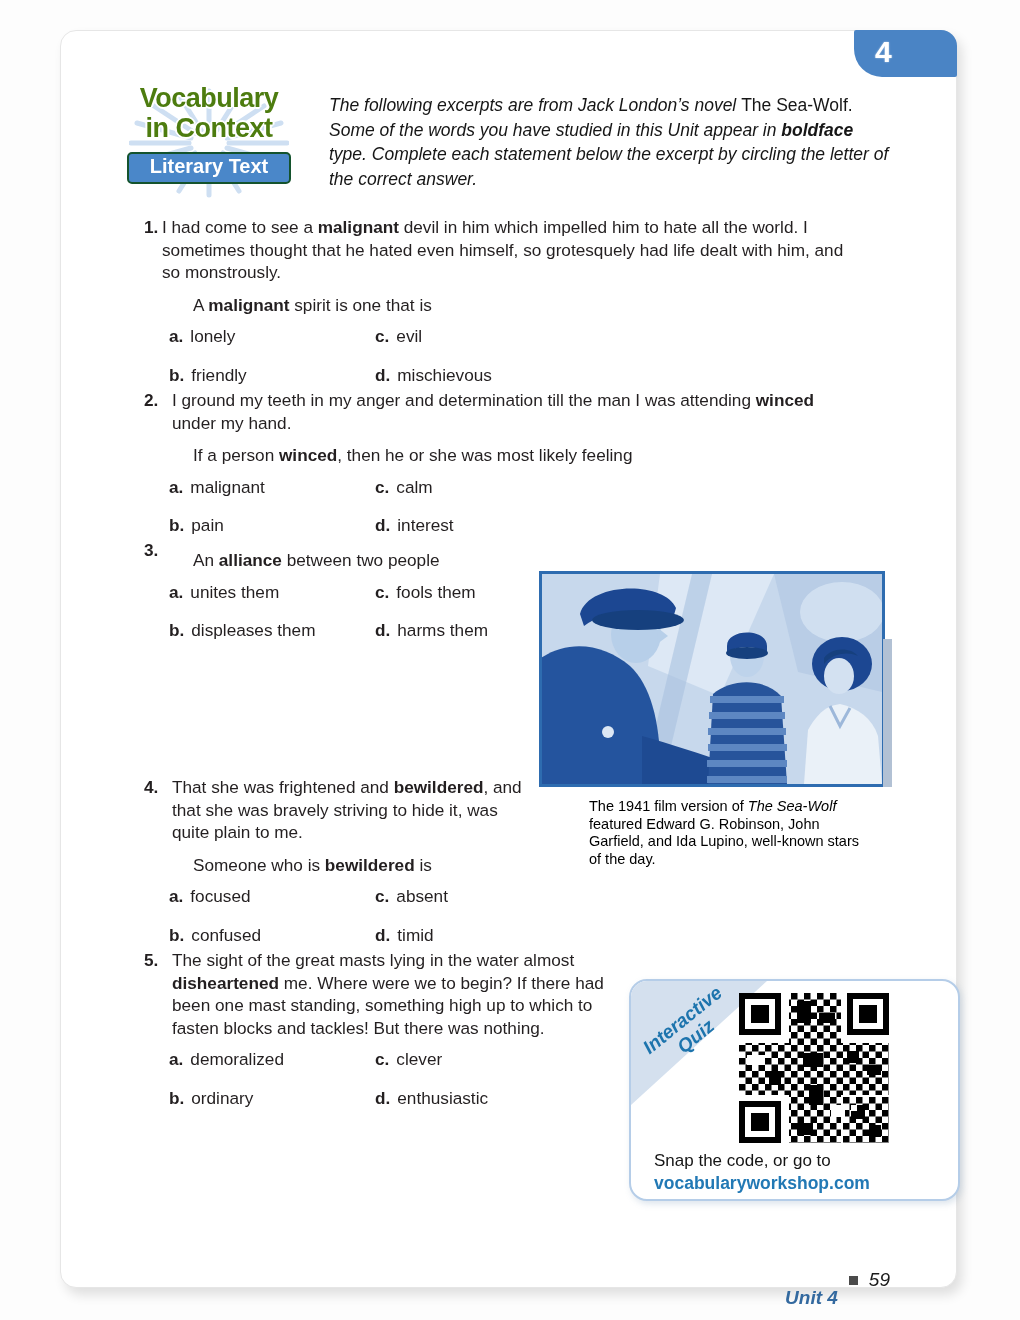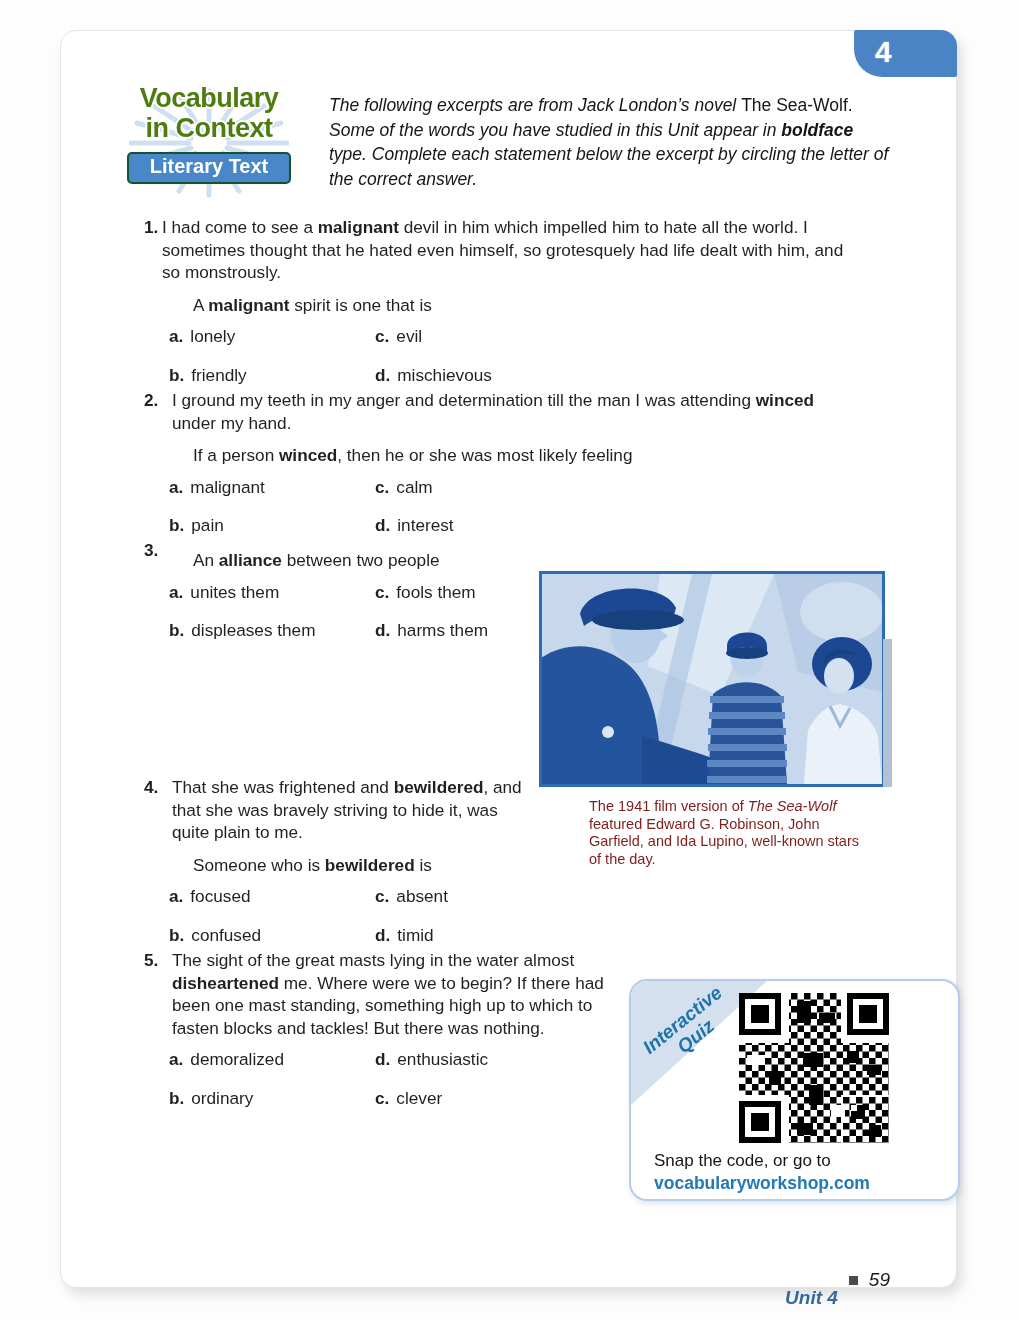--- a/index.html
+++ b/index.html
@@ -38,21 +38,21 @@
   .options { margin:9px 0 0 23px; display:grid; grid-auto-flow:column;
              grid-template-rows:repeat(2,22.5px); grid-template-columns:190px auto;gap:16px; }
   .letter { font-weight:bold; margin-right:7px; }
   .opt { cursor:pointer; }
 
   
   .photo { position:absolute; left:478px; top:540px; width:346px; height:216px;
            border:3px solid #2e6cb0; background:#c7d8ec; }
   .photo::after { content:""; position:absolute; right:-10px; top:65px; width:9px; height:148px; background:#b2c1d4; }
   .photo svg { display:block; }
-  .caption { position:absolute; left:528px; top:767px; width:276px; font-size:14.5px; line-height:17.5px; color:#7f1d1d; }
+  .caption { position:absolute; left:528px; top:767px; width:276px; font-size:14.5px; line-height:17.5px; color:#000000; }
 
   
   .quizbox { position:absolute; left:568px; top:948px; width:331px; height:222px; background:#fff;
              border:2px solid #b5cde8; border-radius:18px; overflow:hidden; box-shadow:2px 3px 6px rgba(120,150,185,.25); }
   .corner { position:absolute; left:0; top:0; width:136px; height:124px; background:#d4e0ee;
             clip-path:polygon(0 0,100% 0,0 100%); }
   .quiz-label { position:absolute; left:-6px; top:26px; width:128px; transform:rotate(-39deg);
                 color:#1d74ad; font-weight:bold; font-style:italic; font-size:19px; line-height:21px; text-align:center; }
   .qr { position:absolute; left:108px; top:12px; }
   .snap { position:absolute; left:23px; top:170px; font-size:17px; color:#151515; }
@@ -188,22 +188,22 @@
       <div class="opt"><span class="letter">d.</span><span>timid</span></div>
     </div>
   </section>
 
   <section class="question" style="top:918px;">
     <span class="qnum">5.</span>
     <p class="excerpt" style="width:452px;"><span>The sight of the great masts lying in the water almost </span><span class="b">disheartened</span><span> me. Where were we to begin? If there had been one mast standing, something high up to which to fasten blocks and tackles! But there was nothing.</span></p>
     <div class="options">
       <div class="opt"><span class="letter">a.</span><span>demoralized</span></div>
       <div class="opt"><span class="letter">b.</span><span>ordinary</span></div>
+      <div class="opt"><span class="letter">c.</span><span>clever</span></div>
       <div class="opt"><span class="letter">d.</span><span>enthusiastic</span></div>
-      <div class="opt"><span class="letter">c.</span><span>clever</span></div>
     </div>
   </section>
 
   <div class="quizbox">
     <div class="corner"></div>
     <div class="quiz-label">
       <div>Interactive</div>
       <div>Quiz</div>
     </div>
     <svg class="qr" width="150" height="150" viewBox="0 0 150 150">

